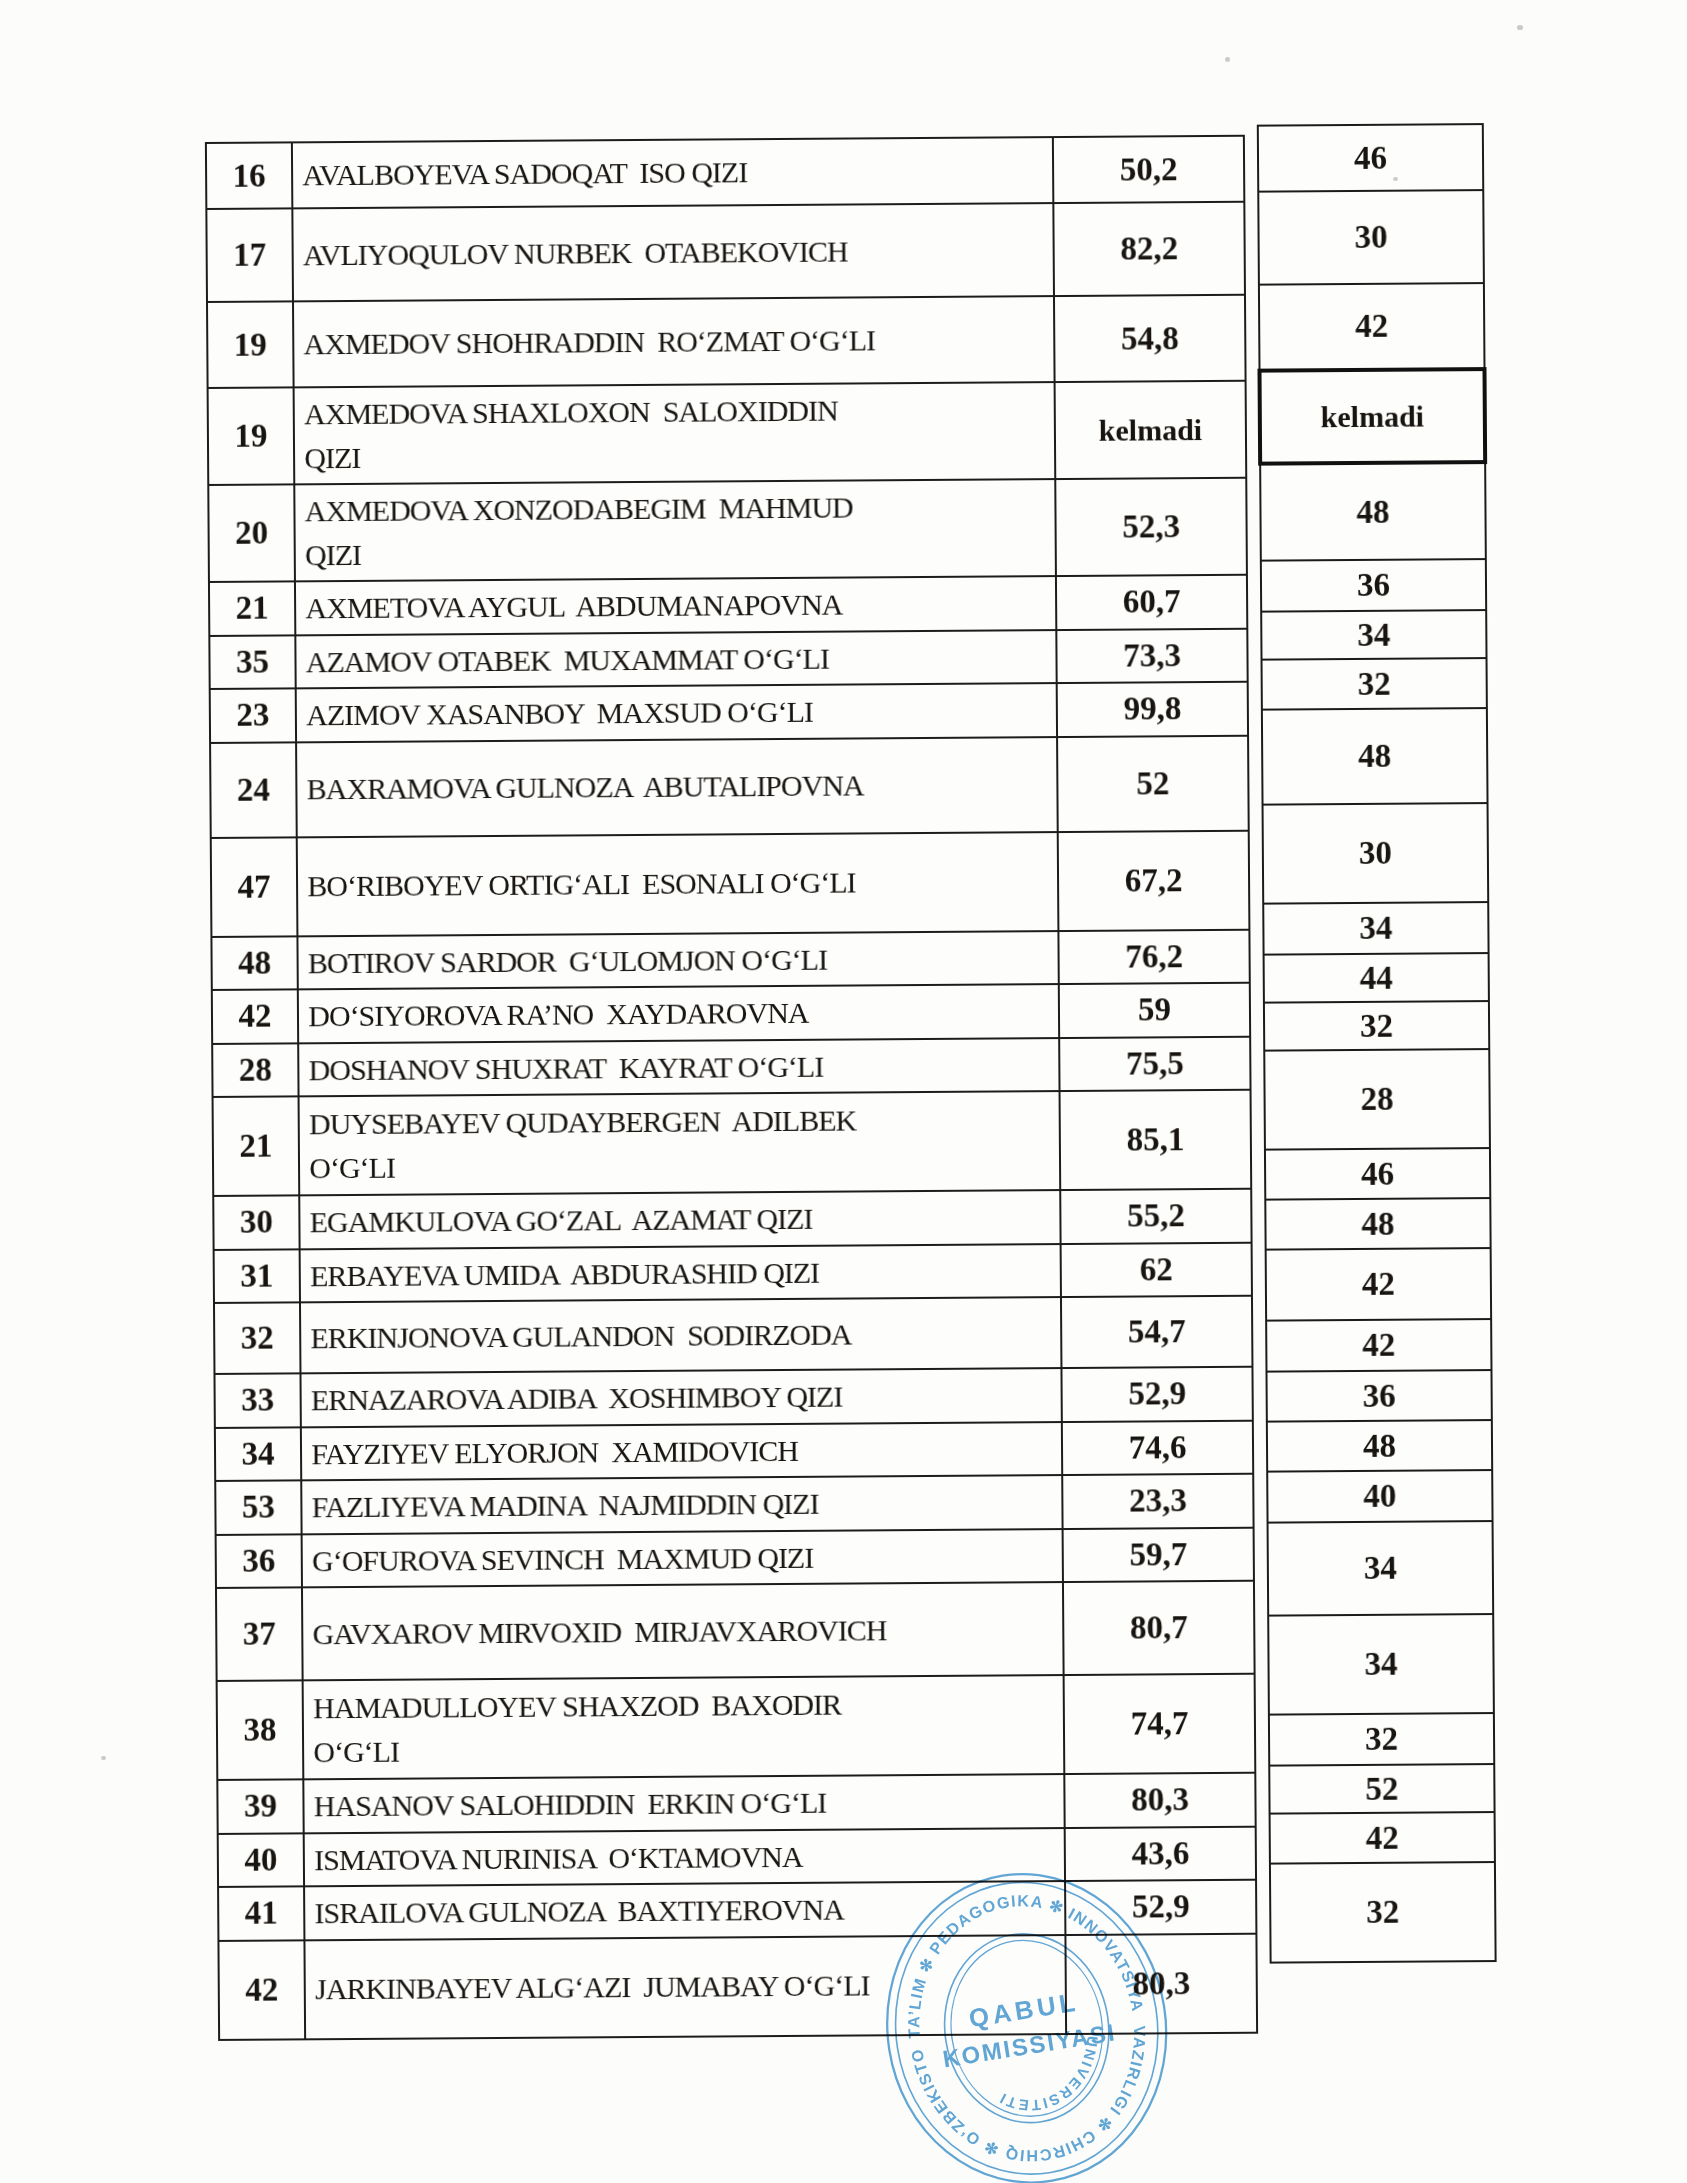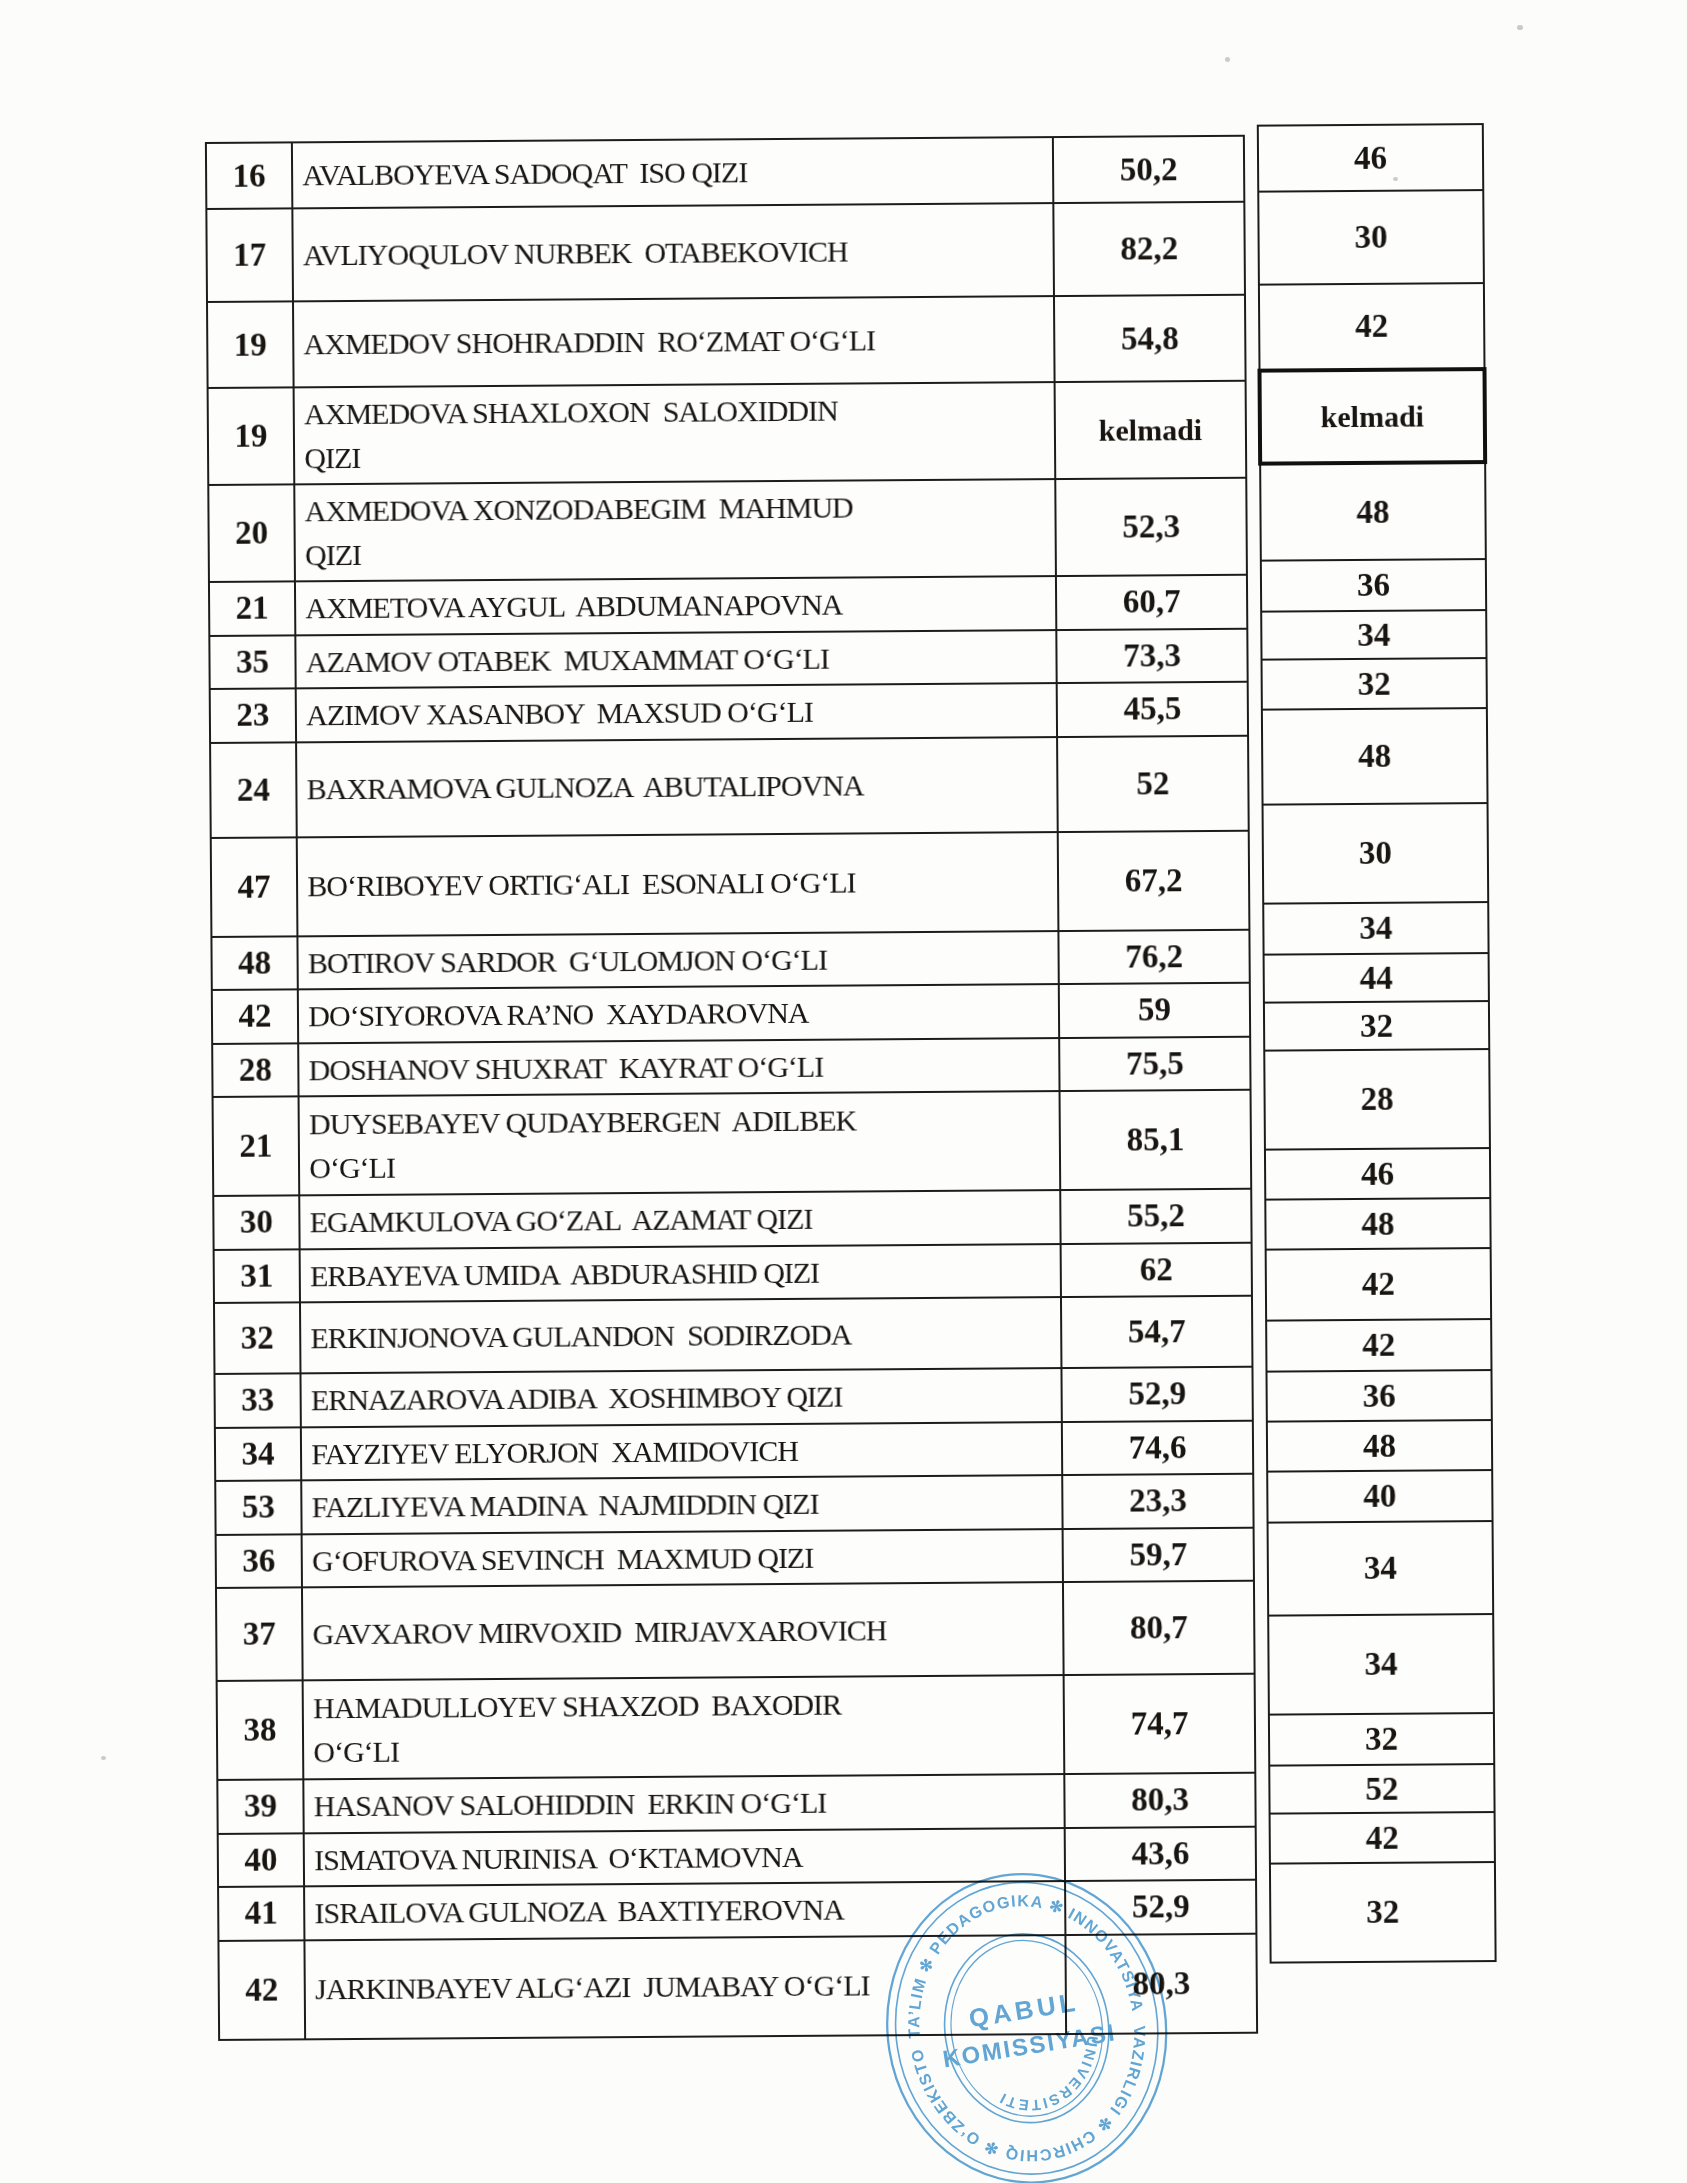--- a/index.html
+++ b/index.html
@@ -121,21 +121,21 @@
             <td class="c-score">60,7</td>
           </tr>
           <tr style="height: 48px;">
             <td class="c-num">35</td>
             <td class="c-name">AZAMOV OTABEK  MUXAMMAT O‘G‘LI</td>
             <td class="c-score">73,3</td>
           </tr>
           <tr style="height: 50px;">
             <td class="c-num">23</td>
             <td class="c-name">AZIMOV XASANBOY  MAXSUD O‘G‘LI</td>
-            <td class="c-score">45,5</td>
+            <td class="c-score">99,8</td>
           </tr>
           <tr style="height: 95px;">
             <td class="c-num">24</td>
             <td class="c-name">BAXRAMOVA GULNOZA  ABUTALIPOVNA</td>
             <td class="c-score">52</td>
           </tr>
           <tr style="height: 99px;">
             <td class="c-num">47</td>
             <td class="c-name">BO‘RIBOYEV ORTIG‘ALI  ESONALI O‘G‘LI</td>
             <td class="c-score">67,2</td>

